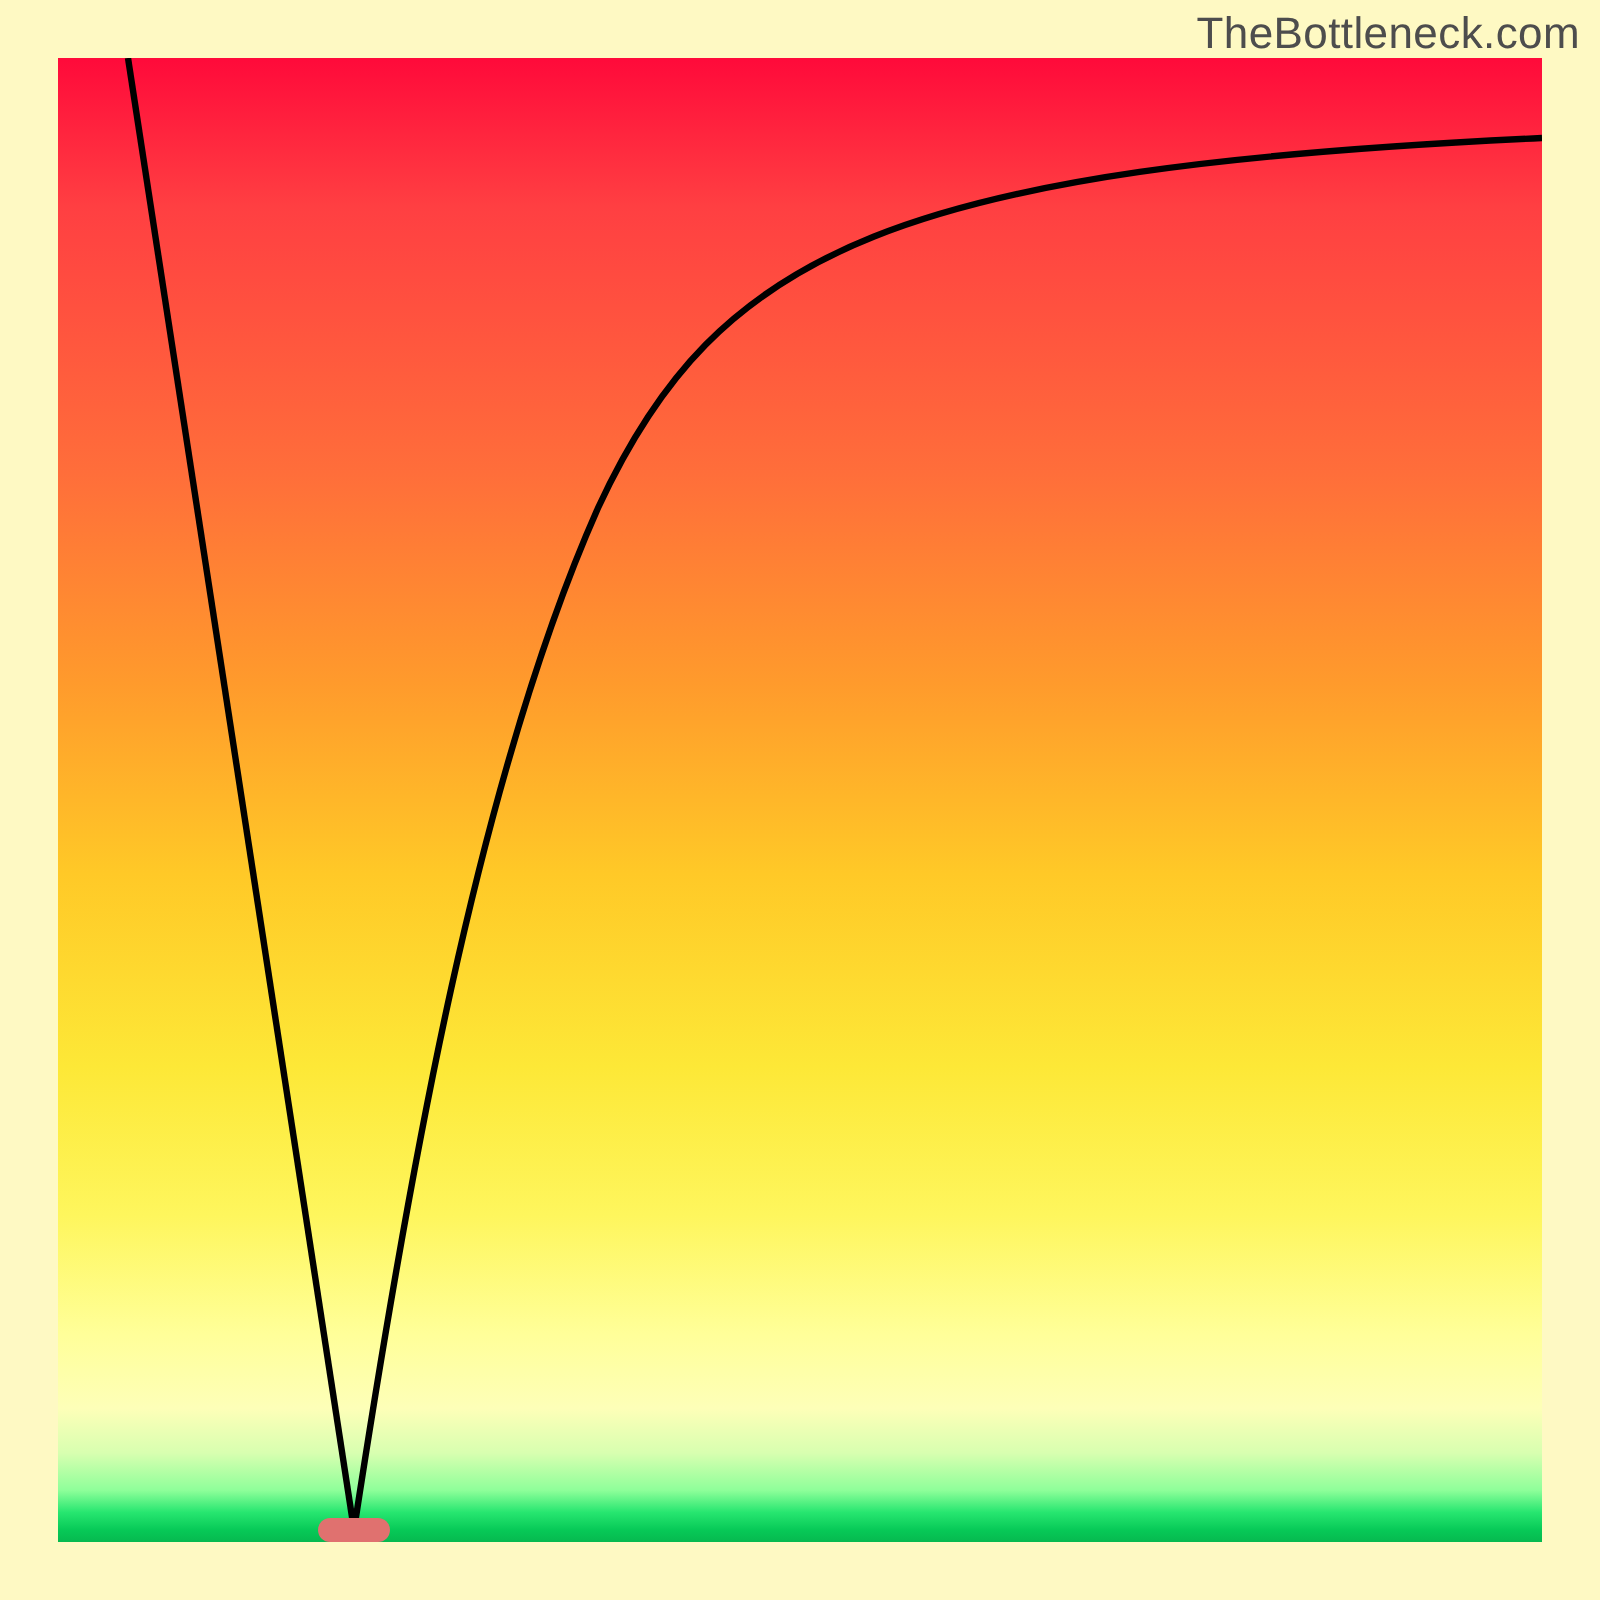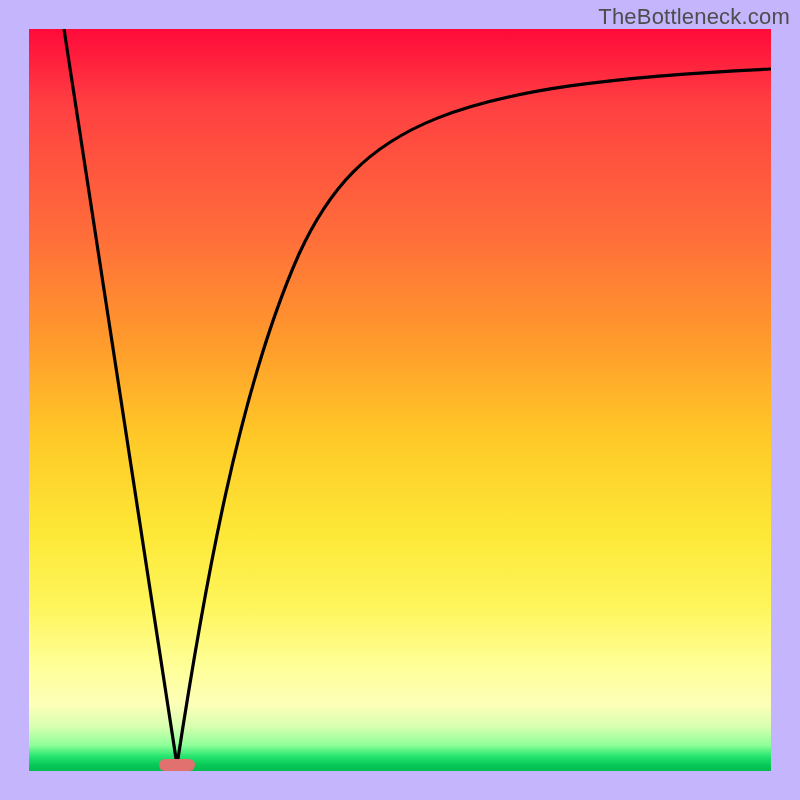--- a/index.html
+++ b/index.html
@@ -8,21 +8,21 @@
     width: 800px;
     height: 800px;
     background: #000;
     overflow: hidden;
     font-family: Arial, Helvetica, sans-serif;
   }
   .outer {
     position: relative;
     width: 800px;
     height: 800px;
-    background: #c4b5fd;
+    background: #fef9c3;
   }
   .plot-frame {
     position: absolute;
     left: 29px;
     top: 29px;
     width: 742px;
     height: 742px;
     background: #000;
   }
   .gradient {

